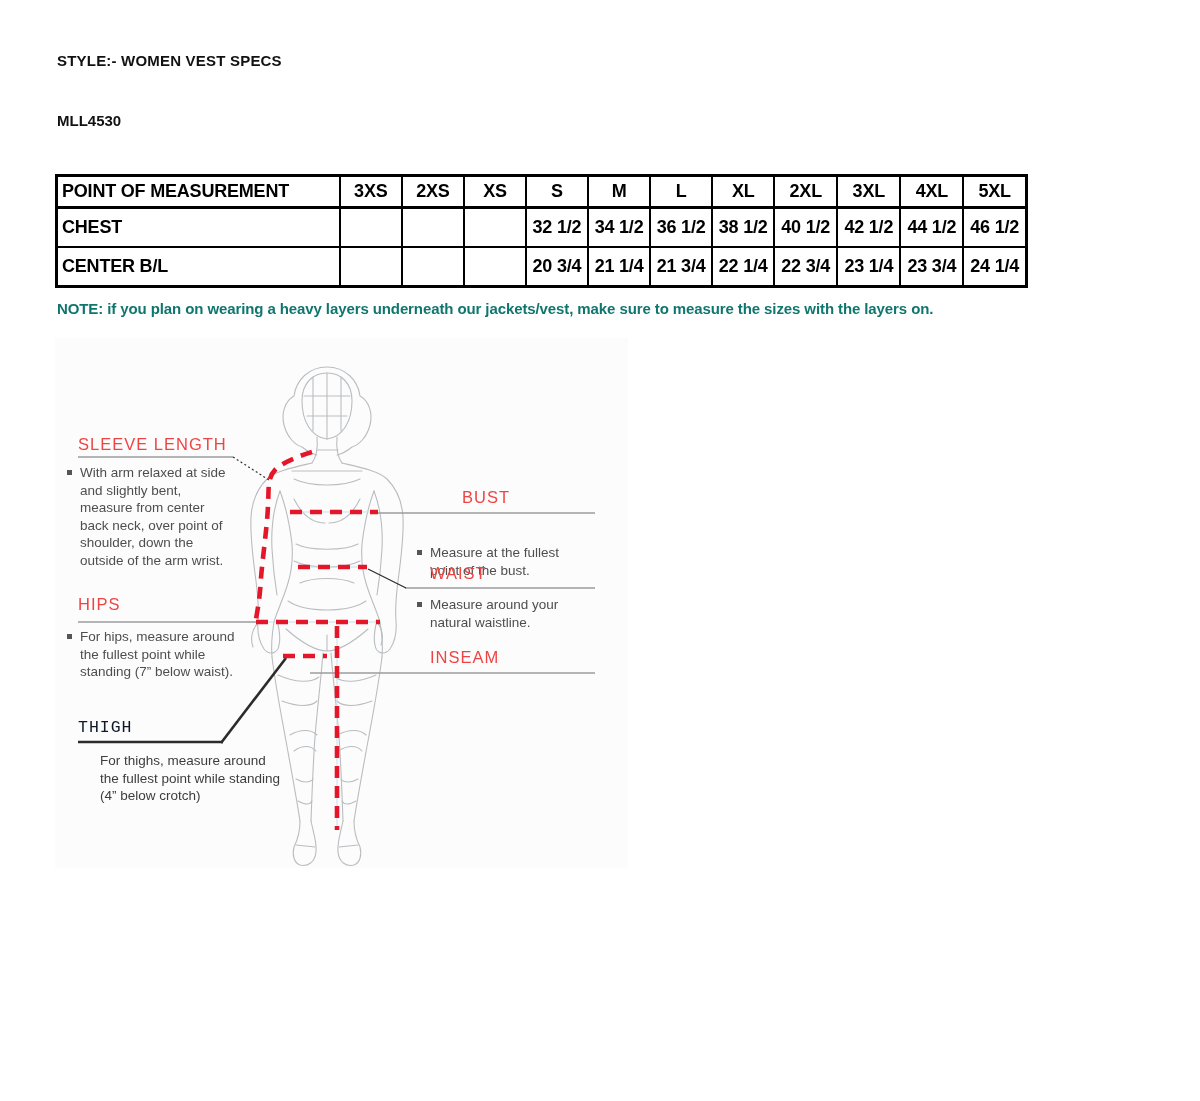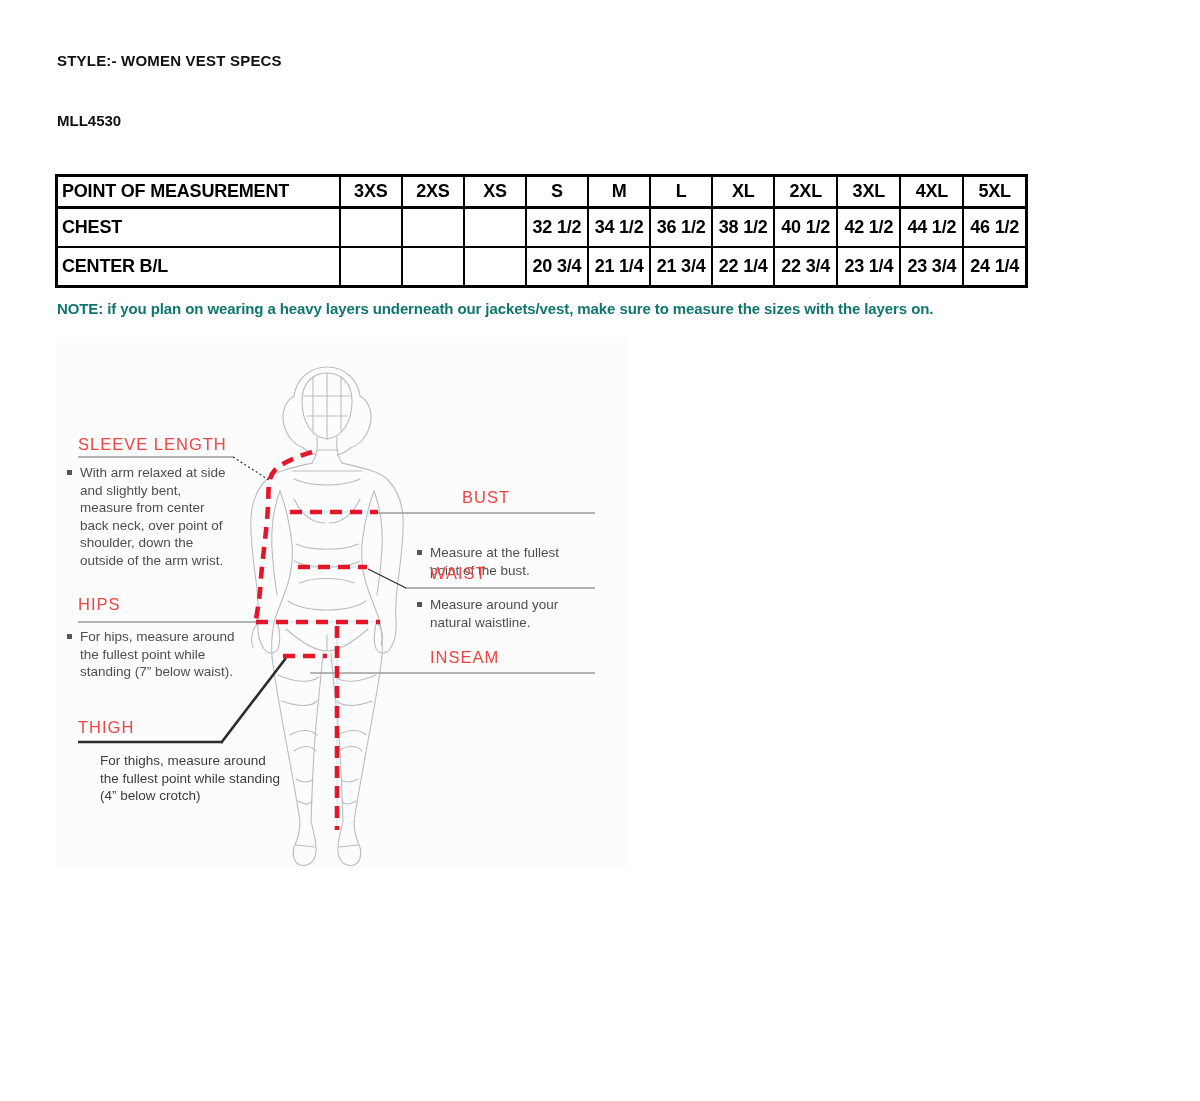--- a/index.html
+++ b/index.html
@@ -57,21 +57,21 @@
   }
   .sec-text.nobullet{padding-left:0;color:#3d3d3d;}
   .bullet{
     position:absolute;left:0;top:6px;width:5px;height:5px;background:#555;
   }
   
   .h-sleeve{left:23px;top:97px;}
   .t-sleeve{left:12px;top:126px;width:152px;}
   .h-hips{left:23px;top:257px;}
   .t-hips{left:12px;top:290px;width:162px;}
-  .h-thigh{left:23px;top:380px;color:#ef4444;}
+  .h-thigh{left:23px;top:380px;color:#0f172a;font-family:Liberation Mono, monospace;}
   .t-thigh{left:25px;top:414px;width:182px;margin-left:20px;}
   
   .h-bust{left:375px;top:150px;margin-left:32px;}
   .t-bust{left:362px;top:182px;width:152px;margin-top:24px;}
   .h-waist{left:375px;top:226px;}
   .t-waist{left:362px;top:258px;width:152px;}
   .h-inseam{left:375px;top:310px;}
   .t-inseam{left:362px;top:343px;width:175px;}
 </style>
 </head>

